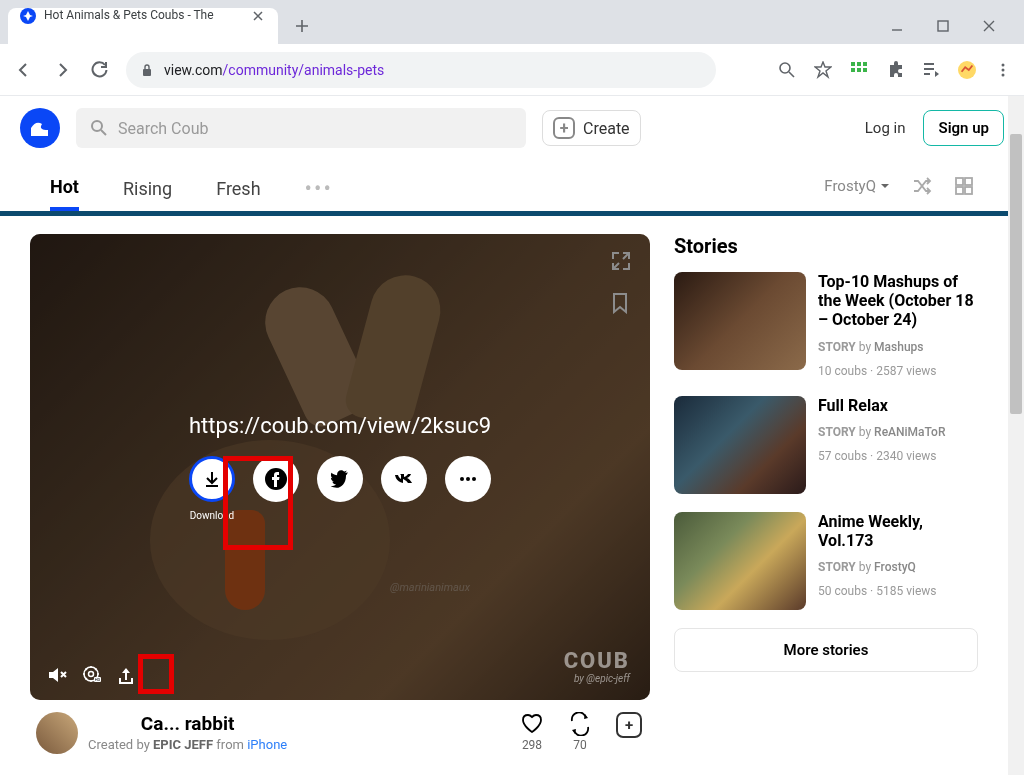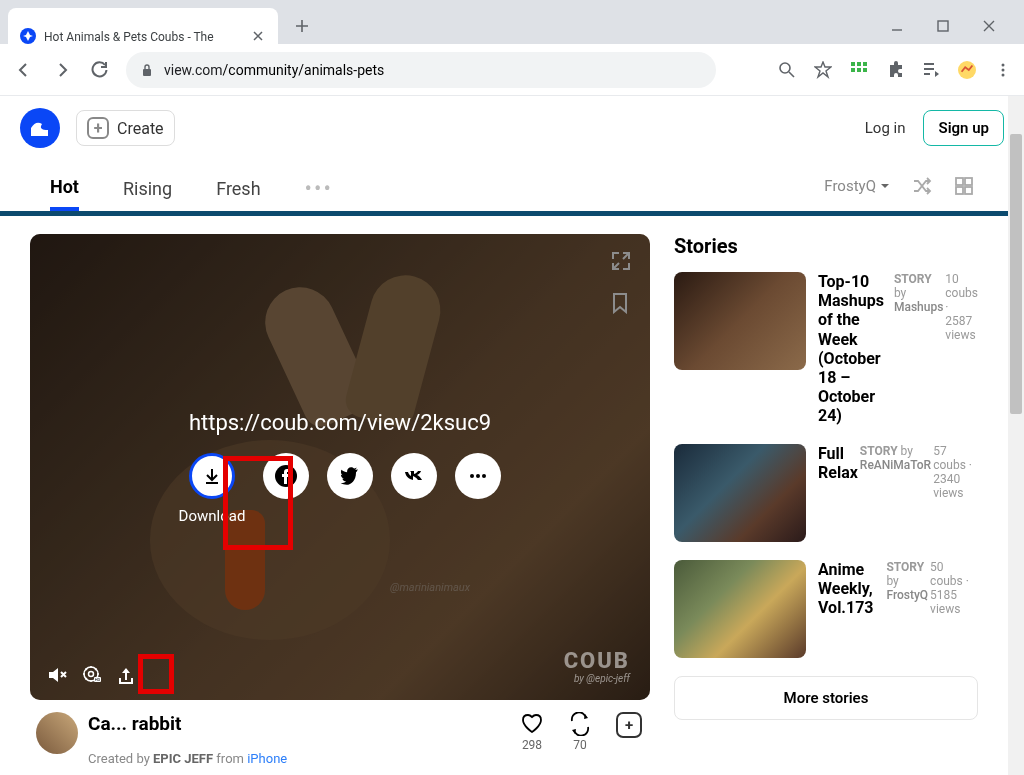--- a/index.html
+++ b/index.html
@@ -1,35 +1,35 @@
 <!DOCTYPE html>
 <html><head>
 <meta charset="utf-8">
 <style>
 * { margin: 0; padding: 0; box-sizing: border-box; font-family: -apple-system, BlinkMacSystemFont, "Segoe UI", Roboto, Arial, sans-serif; }
 body { background: #fff; width: 1024px; height: 775px; overflow: hidden; }
 
 
 .browser-chrome { background: #dee1e6; height: 96px; }
 .tab-bar { display: flex; align-items: center; height: 44px; padding: 8px 8px 0 8px; }
-.tab { display: flex; align-items: flex-end; background: #fff; border-radius: 8px 8px 0 0; height: 36px; padding: 0 12px; gap: 8px; width: 270px; }
+.tab { display: flex; align-items: flex-start; background: #fff; border-radius: 8px 8px 0 0; height: 36px; padding: 0 12px; gap: 8px; width: 270px; }
 .tab-favicon { width: 16px; height: 16px; border-radius: 50%; background: #0a47f6; display: flex; align-items: center; justify-content: center; }
 .tab-favicon svg { fill: #fff; }
 .tab-title { font-size: 12px; color: #3c4043; white-space: nowrap; overflow: hidden; text-overflow: ellipsis; flex: 1; }
 .tab-close { width: 16px; height: 16px; cursor: pointer; color: #5f6368; display: flex; align-items: center; justify-content: center; }
 .new-tab { margin-left: 16px; cursor: pointer; color: #5f6368; }
 .window-controls { margin-left: auto; display: flex; gap: 24px; padding-right: 16px; color: #5f6368; }
 .window-controls > div { width: 22px; height: 22px; display:flex; align-items:center; justify-content:center; cursor:pointer; }
 
 .nav-bar { display: flex; align-items: center; height: 52px; padding: 0 12px; gap: 14px; background:#fff; border-bottom:1px solid #e8eaed;}
 .nav-btn { width: 24px; height: 24px; display:flex; align-items:center; justify-content:center; color:#5f6368; cursor:pointer; }
 .url-bar { flex: 1; display: flex; align-items: center; background: #f1f3f4; border-radius: 20px; height: 36px; padding: 0 14px; gap: 10px; color:#5f6368; max-width: 590px; }
 .url-text { color: #202124; font-size: 14px; }
 .url-text .domain { color: #202124; }
-.url-text .path { color: #000000; }
+.url-text .path { color: #6d28d9; }
 .nav-right { display:flex; align-items:center; gap:18px; margin-left:auto; }
 .ext-icon { width:18px; height:18px; display:flex; align-items:center; justify-content:center; }
 
 
 .page { position: relative; height: calc(775px - 96px); overflow: hidden; }
 .scrollbar-track { position:absolute; right:0; top:0; width:16px; height:100%; background:#f1f1f1; }
 .scrollbar-thumb { position:absolute; right:2px; top:38px; width:12px; height:280px; background:#c1c1c1; border-radius:2px; }
 
 .site-header { display:flex; align-items:center; padding: 12px 20px; gap:16px; }
 .logo { width:40px; height:40px; border-radius:50%; background:#0a47f6; display:flex; align-items:center; justify-content:center; cursor:pointer; }
@@ -62,44 +62,44 @@
 .coub-watermark .big { font-size:22px; font-weight:800; letter-spacing:2px; }
 .coub-watermark .small { font-size:10px;font-style:italic; }
 
 .share-overlay { position:absolute; top:0; left:0; right:0; bottom:0; background:rgba(0,0,0,0.45); display:flex; flex-direction:column; align-items:center; justify-content:center; gap:18px; }
 .share-url { color:#fff; font-size:22px; }
 .share-buttons { display:flex; gap:18px; align-items:flex-start; }
 .share-btn-wrap { display:flex; flex-direction:column; align-items:center; gap:8px; }
 .circle-btn { width:46px; height:46px; border-radius:50%; background:#fff; display:flex; align-items:center; justify-content:center; color:#000; cursor:pointer; }
 .circle-btn.download { border:3px solid #0a47f6; }
 .circle-btn.dark { background:#fff; color:#000; }
-.share-label { color:#fff; font-size:15px; }
+.share-label { color:#fff; font-size:10px; }
 .highlight-box-1 { position:absolute; border:5px solid #e40000; width:70px; height:94px; top:222px; left:193px; pointer-events:none; }
 .highlight-box-2 { position:absolute; border:5px solid #e40000; width:36px; height:40px; bottom:6px; left:108px; pointer-events:none; }
 
 .video-meta { display:flex; padding:12px 0 0 6px; gap:10px; align-items:flex-start; }
 .avatar { width:42px; height:42px; border-radius:50%; background:linear-gradient(45deg,#7a5a3d,#c9a87a); }
-.meta-text { display:flex; flex-direction:column; gap:16px; }
+.meta-text { display:flex; flex-direction:column; gap:2px;text-align:center; }
 .video-title { font-size:19px; font-weight:700; }
 .video-byline { font-size:13px; color:#888; }
 .video-byline .author { color:#666; font-weight:700; }
 .video-byline .device { color:#2d7ff9; }
 .meta-actions { margin-left:auto; display:flex; gap:24px; align-items:flex-start; padding-right:8px; }
 .meta-action { display:flex; flex-direction:column; align-items:center; gap:2px; color:#333; cursor:pointer; }
 .meta-action span { font-size:12px; color:#666; }
 .add-box { width:26px; height:26px; border:2px solid #333; border-radius:7px; display:flex; align-items:center; justify-content:center; font-weight:bold; font-size:15px; }
 
 .sidebar { width:304px; }
 .stories-title { font-size:20px; font-weight:700; margin-bottom:14px; }
 .story { display:flex; gap:12px; margin-bottom:18px; }
 .story-thumb { width:132px; height:98px; border-radius:8px; flex-shrink:0; }
 .thumb-1 { background:linear-gradient(135deg,#2a1a12 0%,#6b4a32 50%,#8b6a4a 100%); }
 .thumb-2 { background:linear-gradient(135deg,#1a2a3a 0%,#3a5a6a 40%,#5a3a2a 70%, #2a1a1a 100%); }
 .thumb-3 { background:linear-gradient(135deg,#4a5a3a 0%,#7a8a5a 35%, #c9a85a 60%, #5a3a2a 100%); position:relative; }
-.story-info { display:flex; flex-direction:row; gap:2px; }
+.story-info { display:flex; flex-direction:column; gap:10px; }
 .story-title { font-size:16px; font-weight:700; line-height:1.2; }
 .story-byline { font-size:12px; color:#9a9a9a; }
 .story-byline .story-word { font-weight:700; color:#9a9a9a; }
 .story-byline .story-author { color:#888; font-weight:500;}
 .story-stats { font-size:12px; color:#9a9a9a; }
 .more-stories { border:1px solid #e5e5e5; border-radius:8px; text-align:center; padding:12px; font-size:15px; font-weight:600; cursor:pointer; margin-top:6px; }
 
 svg { display:block; }
 </style>
 </head>
@@ -217,20 +217,27 @@
   </div>
 </div>
 
 <div class="page">
 
   <div class="site-header">
     <div class="logo">
       <svg width="24" height="24" viewBox="0 0 24 24">
           <path d="M3 12 Q8 4 14 8 Q10 14 20 14 L20 20 L3 20 Z" fill="#fff"></path>
         </svg>
+    </div>
+    <div class="search-box">
+      <svg width="18" height="18" viewBox="0 0 18 18">
+          <circle cx="7" cy="7" r="5" fill="none" stroke="#9a9a9a" stroke-width="2"></circle>
+          <path d="M11 11 L16 16" stroke="#9a9a9a" stroke-width="2"></path>
+        </svg>
+      <span>Search Coub</span>
     </div>
     <div class="create-btn">
       <div class="plus-square">+</div>
       <span>Create</span>
     </div>
     <div class="header-right">
       <span class="login-link">Log in</span>
       <div class="signup-btn">Sign up</div>
     </div>
   </div>

